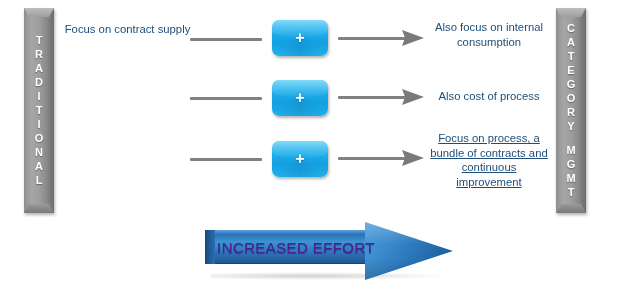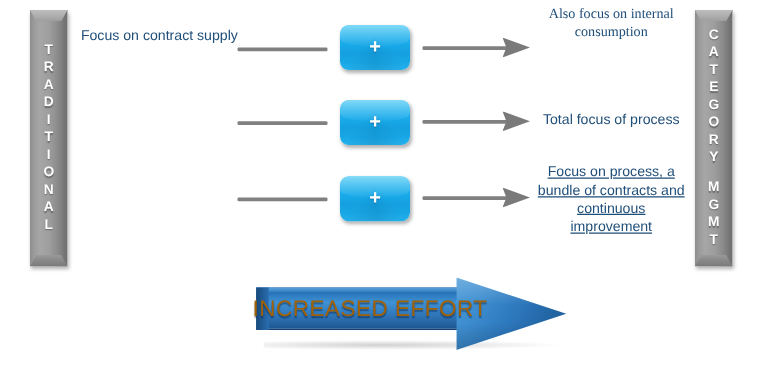--- a/index.html
+++ b/index.html
@@ -201,22 +201,22 @@
     width: 10px; height: 34px;
     background: linear-gradient(to right, #17497c, #2a6eb0);
   }
   #effort-arrow .label {
     position: absolute;
     left: 16px; top: 8px;
     width: 150px; height: 34px;
     display: flex;
     align-items: center;
     justify-content: center;
-    color: #a16207;
-    font-size: 18px;
+    color: #4c1d95;
+    font-size: 15px;
     letter-spacing: 0.4px;
     text-shadow: 0 1px 1px rgba(0,20,45,0.45);
     white-space: nowrap;
   }
   #effort-arrow .shadow {
     position: absolute;
     left: 6px; top: 50px;
     width: 240px; height: 8px;
     background: radial-gradient(ellipse at 40% 50%, rgba(0,0,0,0.18), rgba(0,0,0,0) 70%);
   }
@@ -269,34 +269,34 @@
   <div class="plus-box" style="left:272px; top:20px;">
     <div class="sheen"></div>
     <div class="fold-l"></div>
     <div class="fold-r"></div>
     <div class="glyph">+</div>
   </div>
   <div class="gray-arrow" style="left:338px; top:30px; width:86px;">
     <div class="shaft" style="width:68px;"></div>
     <div class="head" style="left:64px;"></div>
   </div>
-  <div class="row-text text-right" style="top:4px;font-family:Liberation Serif, serif;">Also focus on internal consumption</div>
+  <div class="row-text text-right" style="top:20px;">Also focus on internal consumption</div>
 
   <div class="conn-line" style="left:190px; top:97px; width:72px;"></div>
   <div class="plus-box" style="left:272px; top:80px;">
     <div class="sheen"></div>
     <div class="fold-l"></div>
     <div class="fold-r"></div>
     <div class="glyph">+</div>
   </div>
   <div class="gray-arrow" style="left:338px; top:89px; width:86px;">
     <div class="shaft" style="width:68px;"></div>
     <div class="head" style="left:64px;"></div>
   </div>
-  <div class="row-text text-right" style="top:89px;">Total focus of process</div>
+  <div class="row-text text-right" style="top:89px;">Also cost of process</div>
 
   <div class="conn-line" style="left:190px; top:158px; width:72px;"></div>
   <div class="plus-box" style="left:272px; top:141px;">
     <div class="sheen"></div>
     <div class="fold-l"></div>
     <div class="fold-r"></div>
     <div class="glyph">+</div>
   </div>
   <div class="gray-arrow" style="left:338px; top:150px; width:86px;">
     <div class="shaft" style="width:68px;"></div>

